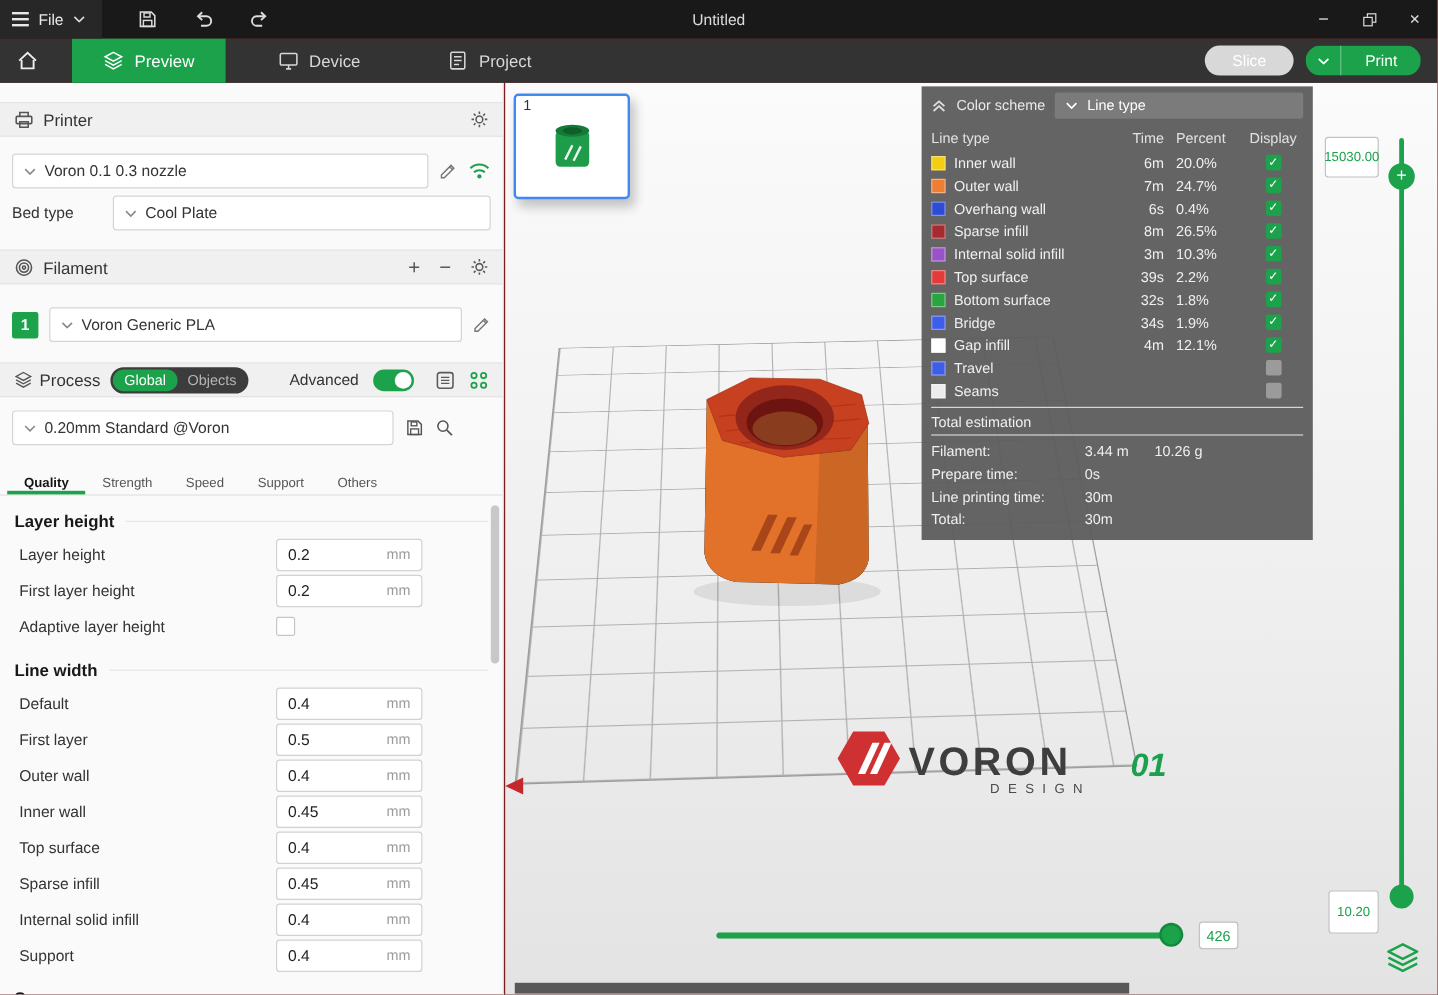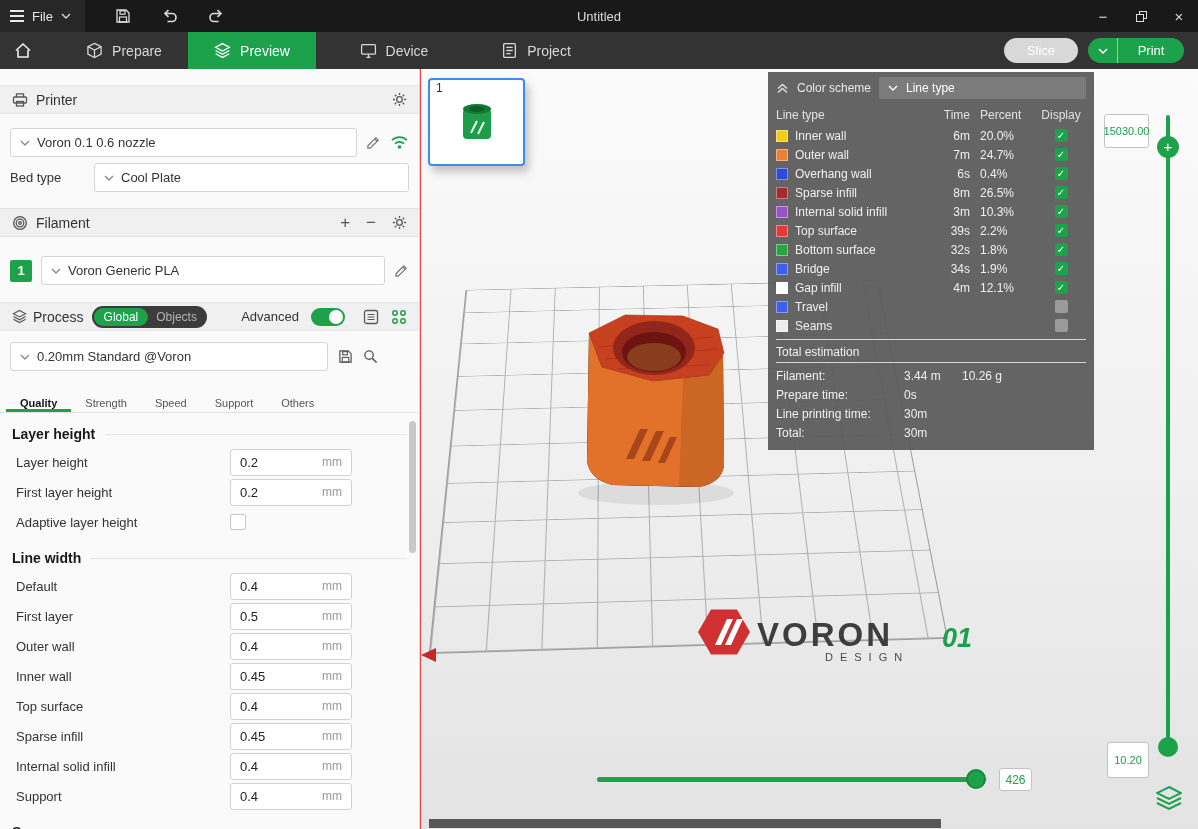--- a/index.html
+++ b/index.html
@@ -1,18 +1,18 @@
 <!DOCTYPE html>
 <html><head>
 <meta charset="utf-8">
 <style>
 *{margin:0;padding:0;box-sizing:border-box;}
 html,body{background:#9a9a9a;}
 body{font-family:"Liberation Sans","DejaVu Sans",sans-serif;}
-.app{position:relative;width:1198px;height:829px;background:#ef4444;overflow:hidden;}
+.app{position:relative;width:1198px;height:829px;background:#7f1d1d;overflow:hidden;}
 
 
 .titlebar{position:absolute;top:0;left:0;right:0;height:32px;background:#191919;display:flex;align-items:center;color:#e8e8e8;z-index:20;}
 .file-menu{display:flex;align-items:center;gap:8px;height:100%;padding:0 14px 0 10px;background:#272727;}
 .burger{display:flex;flex-direction:column;gap:3px;}
 .burger span{display:block;width:14px;height:2px;background:#e8e8e8;}
 .file-label{font-size:13px;}
 .tb-icons{display:flex;align-items:center;gap:30px;margin-left:30px;}
 .win-title{position:absolute;left:0;right:0;text-align:center;font-size:13px;color:#dcdcdc;pointer-events:none;}
 .win-controls{margin-left:auto;display:flex;height:100%;position:relative;z-index:2;}
@@ -169,29 +169,20 @@
   </div>
 
   <div class="navbar">
     <div class="home-btn">
       <svg width="18" height="17" viewBox="0 0 18 17">
           <path d="M2 8.5L9 2L16 8.5" fill="none" stroke="#eee" stroke-width="1.6"></path>
           <path d="M4 8v7h10V8" fill="none" stroke="#eee" stroke-width="1.6"></path>
         </svg>
     </div>
     <div class="nav-gap"></div>
-    <div class="nav-tab">
-      <svg width="17" height="17" viewBox="0 0 16 16">
-          <g fill="none" stroke="currentColor" stroke-width="1.2">
-            <path d="M8 1.3L14.2 4.4v7L8 14.7L1.8 11.4v-7z"></path>
-            <path d="M1.8 4.4L8 7.6l6.2-3.2M8 7.6v7"></path>
-          </g>
-        </svg>
-      <span>Prepare</span>
-    </div>
     <div class="nav-tab active">
       <svg width="17" height="17" viewBox="0 0 16 16">
           <g fill="none" stroke="currentColor" stroke-width="1.2">
             <path d="M8 1.5L14.5 5L8 8.5L1.5 5z"></path>
             <path d="M1.5 8L8 11.5L14.5 8"></path>
             <path d="M1.5 11L8 14.5L14.5 11"></path>
           </g>
         </svg>
       <span>Preview</span>
     </div>
@@ -247,21 +238,21 @@
             </g>
           </svg>
       </span>
     </div>
 
     <div class="row printer-row">
       <div class="combo">
         <svg width="10" height="6" viewBox="0 0 10 6">
             <path d="M1 1 L5 5 L9 1" fill="none" stroke="#8a8a8a" stroke-width="1.4"></path>
           </svg>
-        <span class="cv">Voron 0.1 0.6 nozzle</span>
+        <span class="cv">Voron 0.1 0.3 nozzle</span>
       </div>
       <span class="icon-btn">
         <svg width="15" height="15" viewBox="0 0 16 16">
             <path d="M2 11.5 L10.5 3 L13 5.5 L4.5 14 L2 14 Z" fill="none" stroke="#777" stroke-width="1.3"></path>
             <path d="M9.3 4.2l2.5 2.5" stroke="#777" stroke-width="1.3"></path>
           </svg>
       </span>
       <span class="icon-btn">
         <svg width="19" height="15" viewBox="0 0 19 15">
             <g fill="none" stroke="#1BA24B" stroke-width="1.7">

